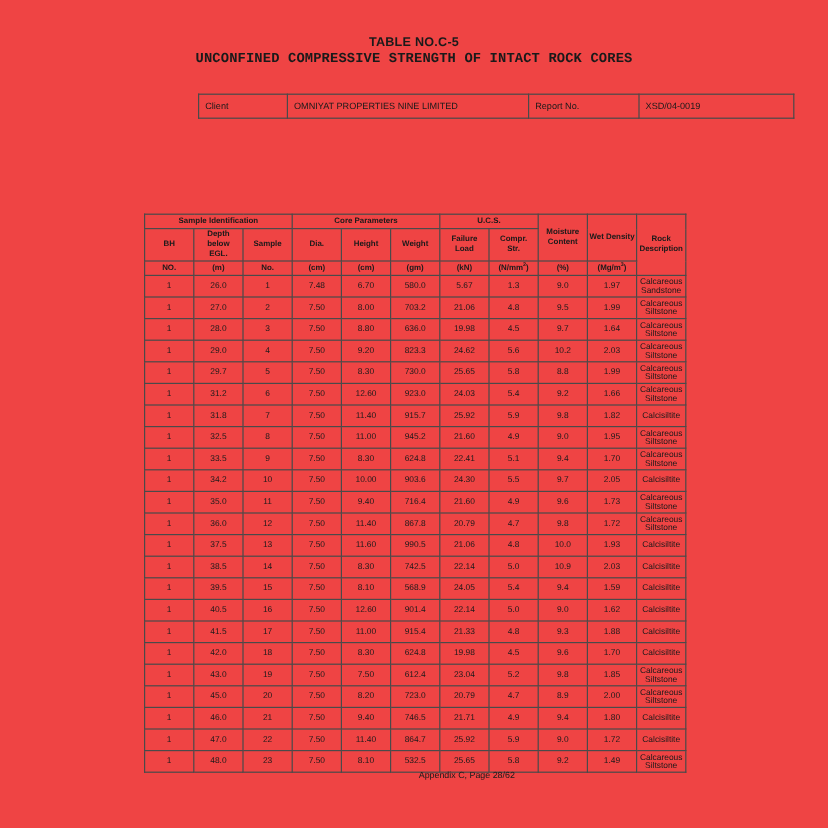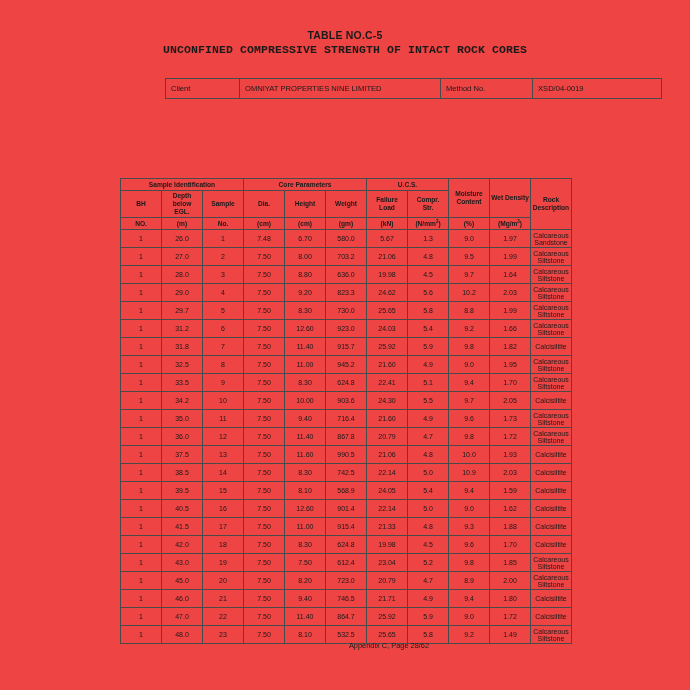--- a/index.html
+++ b/index.html
@@ -137,21 +137,21 @@
   <div class="title-block">
     <div class="title-line1">TABLE NO.C-5</div>
     <div class="title-line2">UNCONFINED COMPRESSIVE STRENGTH OF INTACT ROCK CORES</div>
   </div>
 
   <table class="info-table">
     <tbody>
         <tr>
           <td class="info-label">Client</td>
           <td class="info-value">OMNIYAT PROPERTIES NINE LIMITED</td>
-          <td class="info-label2">Method No.</td>
+          <td class="info-label2">Report No.</td>
           <td class="info-value2">XSD/04-0019</td>
         </tr>
       </tbody>
   </table>
 
   <table class="data-table">
     <thead>
       <tr class="grp-row">
         <th colspan="3">Sample Identification</th>
         <th colspan="3">Core Parameters</th>

